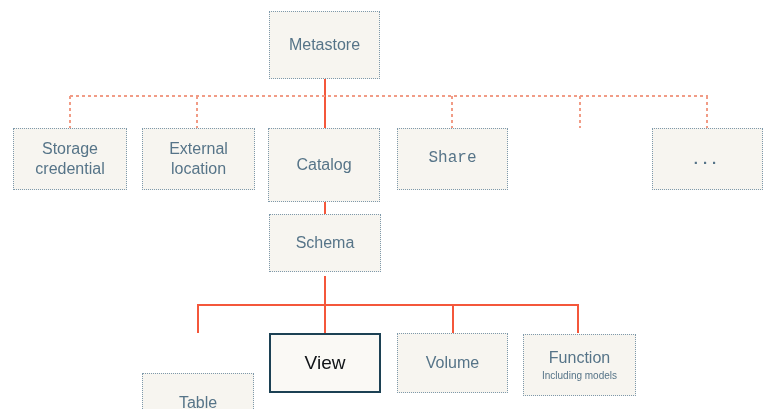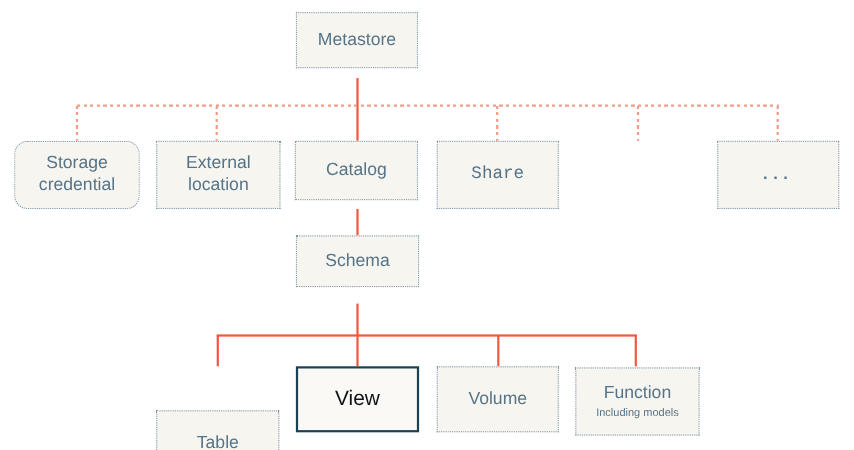--- a/index.html
+++ b/index.html
@@ -80,41 +80,41 @@
   <div class="vline dashed" style="left:579px;top:96px;height:32px;"></div>
   <div class="vline dashed" style="left:706px;top:96px;height:32px;"></div>
 
   <div class="vline" style="left:324px;top:190px;height:24px;"></div>
   <div class="vline" style="left:324px;top:276px;height:57px;"></div>
   <div class="hline" style="left:197px;top:304px;width:382px;"></div>
   <div class="vline" style="left:197px;top:305px;height:28px;"></div>
   <div class="vline" style="left:452px;top:305px;height:28px;"></div>
   <div class="vline" style="left:577px;top:305px;height:28px;"></div>
 
-  <div class="node" style="left:269px;top:11px;width:111px;height:51px;">
+  <div class="node" style="left:269px;top:11px;width:111px;height:68px;">
     <span>Metastore</span>
   </div>
 
-  <div class="node" style="left:13px;top:128px;width:114px;height:62px;border-radius:12px;">
+  <div class="node" style="left:13px;top:128px;width:114px;height:62px;">
     <span>Storage credential</span>
   </div>
   <div class="node" style="left:142px;top:128px;width:113px;height:62px;align-items:center;">
     <span>External location</span>
   </div>
-  <div class="node" style="left:268px;top:128px;width:112px;height:54px;">
+  <div class="node" style="left:268px;top:128px;width:112px;height:74px;">
     <span>Catalog</span>
   </div>
   <div class="node" style="left:397px;top:128px;width:111px;height:62px;font-family:Liberation Mono, monospace;">
     <span>Share</span>
   </div>
   <div class="node" style="left:652px;top:128px;width:111px;height:62px;">
     <span class="ellipsis">...</span>
   </div>
 
-  <div class="node" style="left:269px;top:214px;width:112px;height:47px;">
+  <div class="node" style="left:269px;top:214px;width:112px;height:58px;">
     <span>Schema</span>
   </div>
 
   <div class="node" style="left:142px;top:333px;width:112px;height:60px;margin-top:40px;">
     <span>Table</span>
   </div>
   <div class="node highlight" style="left:269px;top:333px;width:112px;height:60px;">
     <span>View</span>
   </div>
   <div class="node" style="left:397px;top:333px;width:111px;height:60px;">

